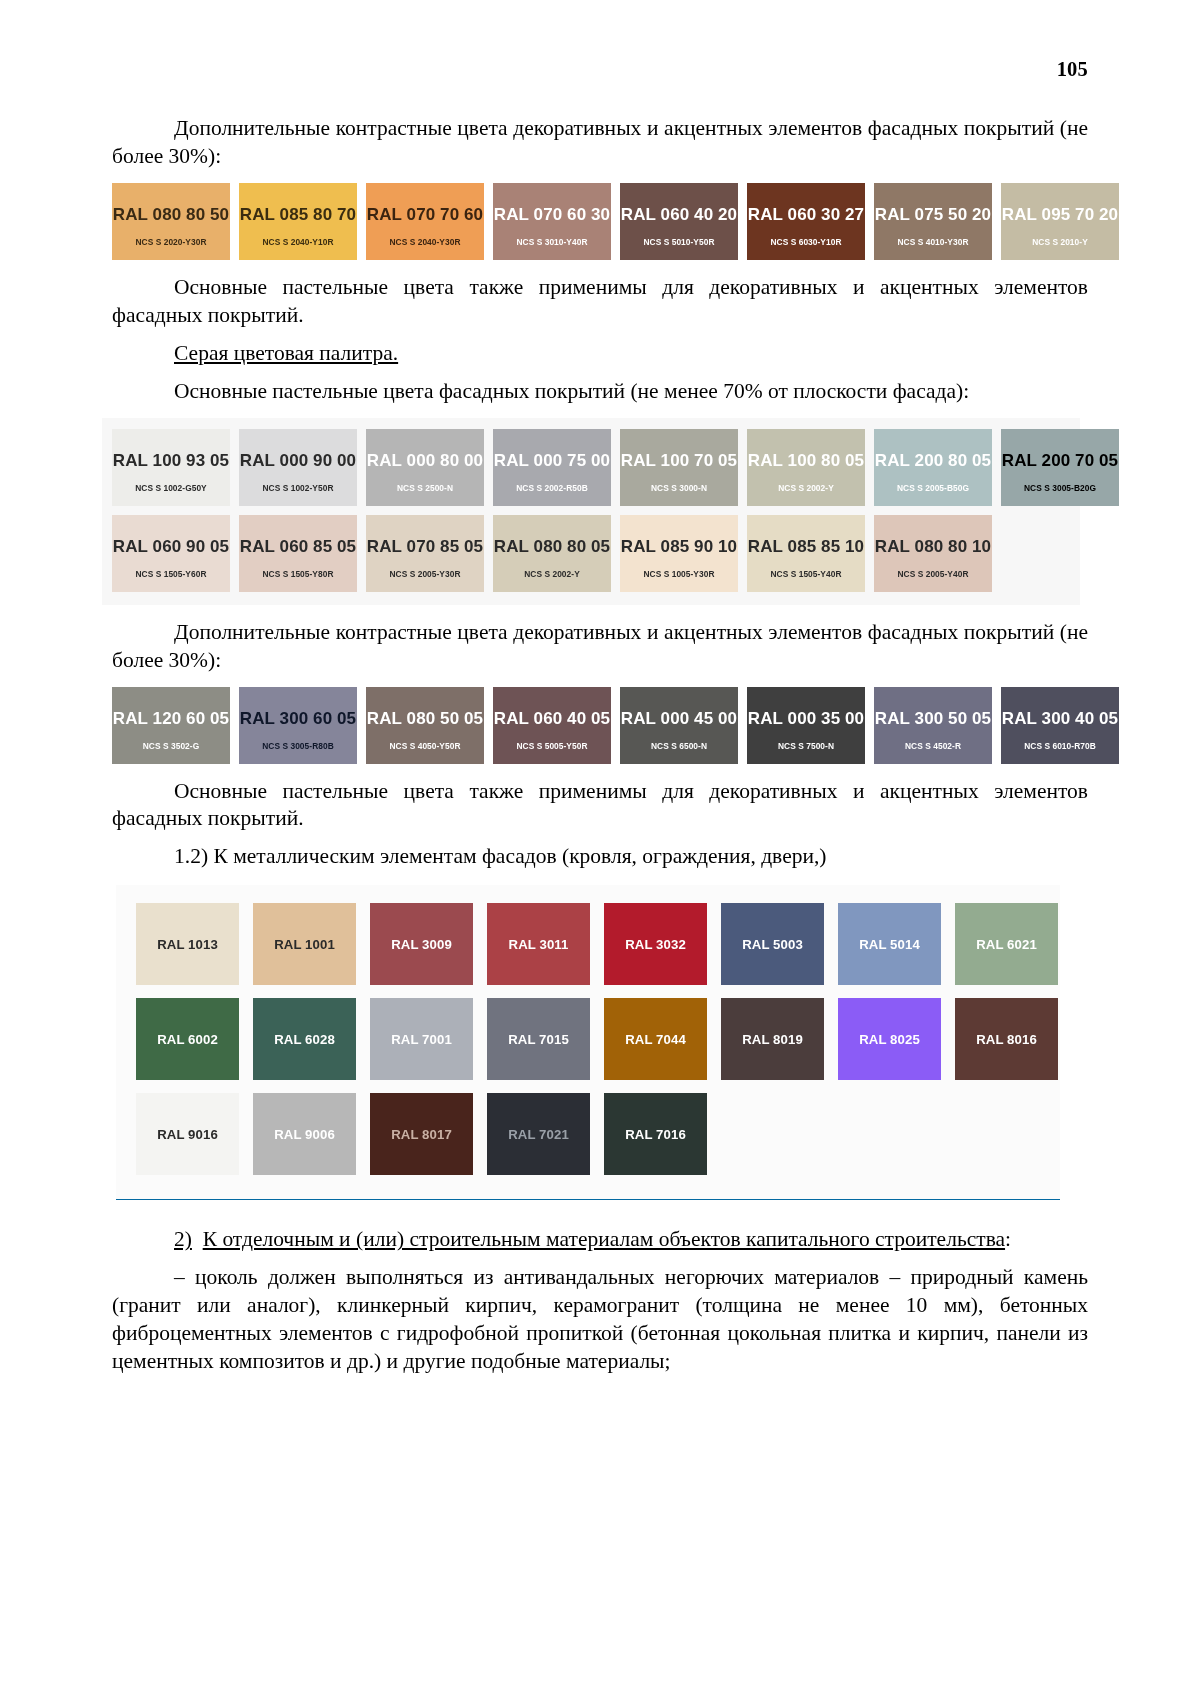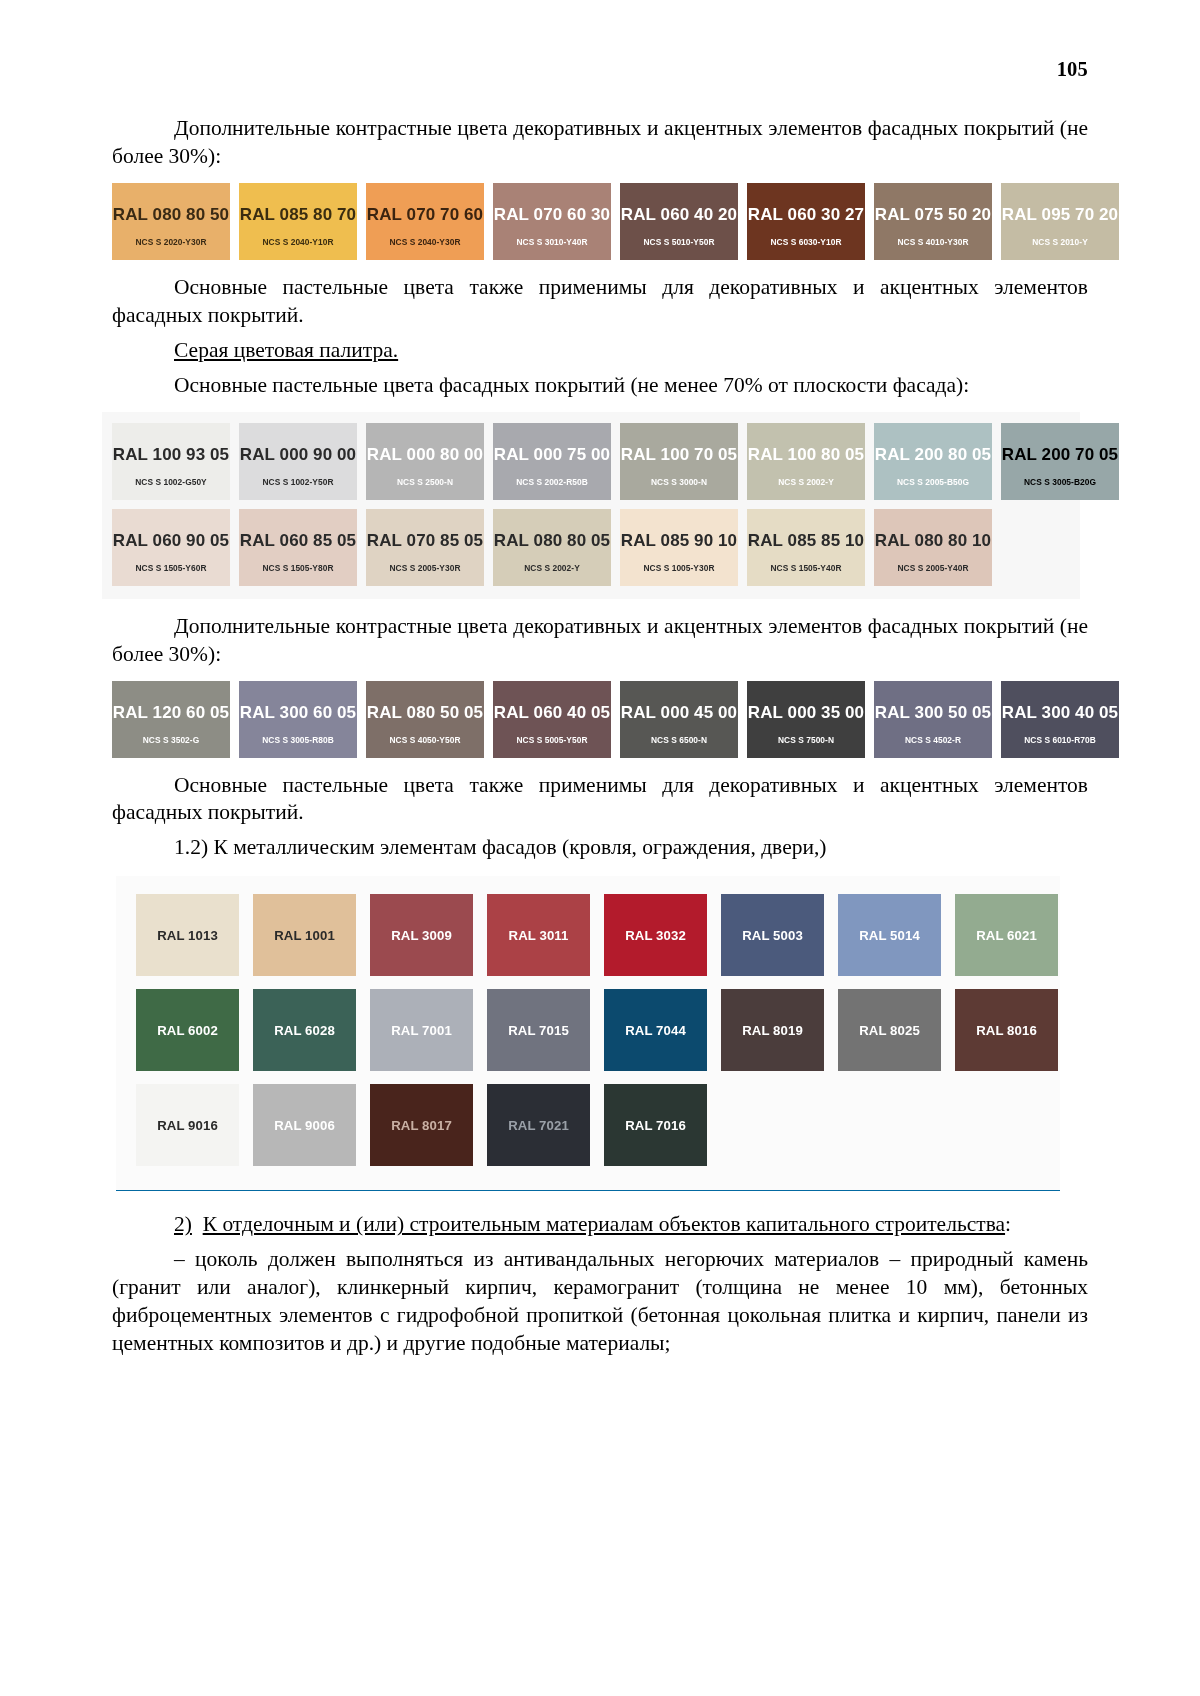--- a/index.html
+++ b/index.html
@@ -27,21 +27,21 @@
     text-align: right;
     font-size: 20.5px;
     font-family: "Liberation Serif", serif;
     margin: 0 0 34px 0;
     letter-spacing: 0.2px;
     font-weight: bold;
   }
   p.para {
     font-size: 21.5px;
     line-height: 1.30;
-    margin: 4px 0 7px 0;
+    margin: 10px 0 7px 0;
     text-align: justify;
     text-justify: inter-word;
     hyphens: none;
   }
   p.para .indent { display: inline-block; width: 62px; }
   .underline { text-decoration: underline; text-underline-offset: 2px; }
   .nojust { text-align: left; }
 
   
   .swatch-strip {
@@ -236,21 +236,21 @@
     </div>
   </div>
 
   <p class="para"><span class="indent"></span><span>Дополнительные контрастные цвета декоративных и акцентных элементов фасадных покрытий (не более 30%):</span></p>
 
   <div class="swatch-strip">
     <div class="sw" style="background:#8d8d85;color:#ffffff">
       <span class="ral">RAL 120 60 05</span>
       <span class="ncs">NCS S 3502-G</span>
     </div>
-    <div class="sw" style="background:#85859a;color:#ffffff">
+    <div class="sw" style="background:#85859a;color:#0f172a">
       <span class="ral">RAL 300 60 05</span>
       <span class="ncs">NCS S 3005-R80B</span>
     </div>
     <div class="sw" style="background:#7e6f68;color:#ffffff">
       <span class="ral">RAL 080 50 05</span>
       <span class="ncs">NCS S 4050-Y50R</span>
     </div>
     <div class="sw" style="background:#6e5355;color:#ffffff">
       <span class="ral">RAL 060 40 05</span>
       <span class="ncs">NCS S 5005-Y50R</span>
@@ -310,27 +310,27 @@
         </div>
       <div class="msw" style="background:#3b6257;color:#ffffff">
           <span>RAL 6028</span>
         </div>
       <div class="msw" style="background:#acb0b8;color:#ffffff">
           <span>RAL 7001</span>
         </div>
       <div class="msw" style="background:#70737f;color:#ffffff">
           <span>RAL 7015</span>
         </div>
-      <div class="msw" style="background:#0c4a6e;color:#ffffff">
+      <div class="msw" style="background:#a16207;color:#ffffff">
           <span>RAL 7044</span>
         </div>
       <div class="msw" style="background:#4b3d3c;color:#ffffff">
           <span>RAL 8019</span>
         </div>
-      <div class="msw" style="background:#737373;color:#ffffff">
+      <div class="msw" style="background:#8b5cf6;color:#ffffff">
           <span>RAL 8025</span>
         </div>
       <div class="msw" style="background:#5d3a34;color:#ffffff">
           <span>RAL 8016</span>
         </div>
     </div>
     <div class="metal-row">
       <div class="msw" style="background:#f4f4f2;color:#2a2a2a">
           <span>RAL 9016</span>
         </div>

